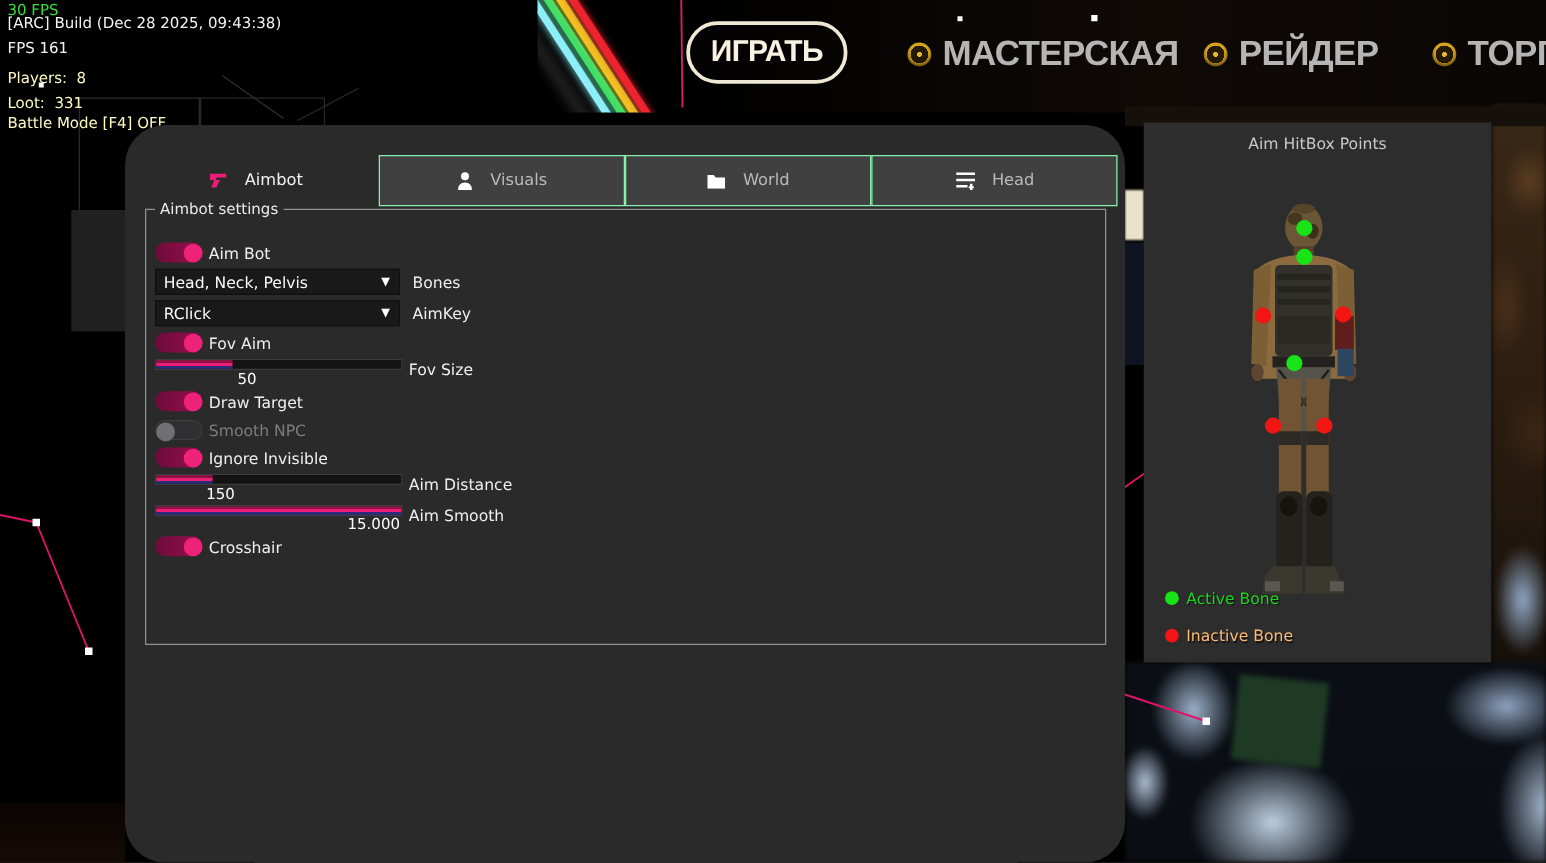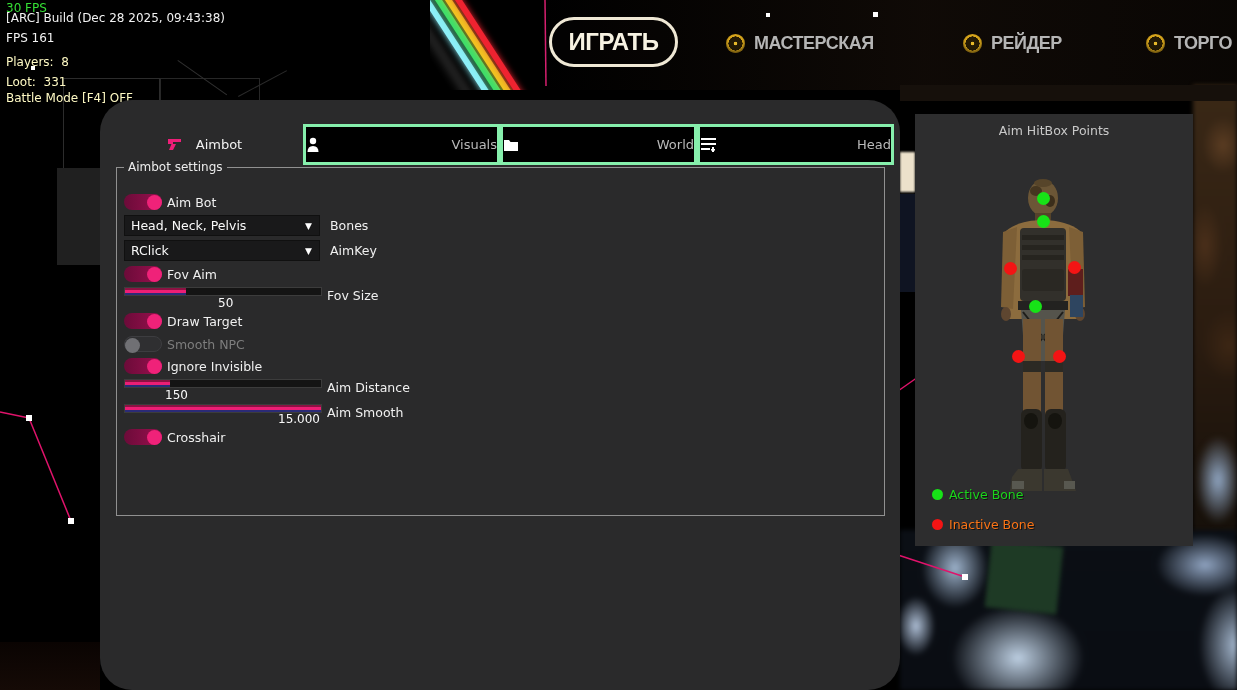--- a/index.html
+++ b/index.html
@@ -66,31 +66,31 @@
   .hud-green { color:#35df35; }
   .hud-white { color:#f2f2f2; }
   .hud-red   { color:#fef9c3; }
 
   
   .play-btn { left:549px; top:17px; width:129px; height:50px; border:3px solid #efe8d5;
     border-radius:26px; display:flex; align-items:center; justify-content:center; z-index:3;
     color:#f7f2e2; font-family:"Liberation Sans", sans-serif; font-weight:bold; font-size:24px;
     letter-spacing:-.5px; background:rgba(10,8,6,.25); }
   .gmenu-item { top:28px; height:30px; display:flex; align-items:center; gap:9px; z-index:3;
-    color:#b5b5b5; font-family:"Liberation Sans", sans-serif; font-weight:bold; font-size:18px;
+    color:#b5b5b5; font-family:"Liberation Sans", sans-serif; font-weight:bold; font-size:28px;
     letter-spacing:-.5px; }
   .coin { width:19px; height:19px; border-radius:50%;
     background: radial-gradient(circle at 50% 50%, #e7b92a 0 14%, #241a04 15% 52%, #d8a61c 53% 78%, #8a690e 100%);
     box-shadow: inset 0 -2px 3px rgba(0,0,0,.5); flex:0 0 auto; }
 
   
   .panel-main { left:100px; top:100px; width:800px; height:590px; background:#2a2a2b; z-index:5;border-radius:32px; }
   .tab { position:absolute; top:24px; height:41px; width:197px; display:flex; align-items:center;
     justify-content:center; gap:13px; font-size:13px; color:#b9b9b9; cursor:pointer; }
-  .tab.boxed { background:#000000; border:3px solid #86efac;justify-content:space-between; }
+  .tab.boxed { background:#404040; border:1px solid #86efac; }
   .tab.active { color:#f2f2f2; }
   .tab svg { display:block; }
 
   .group-box { position:absolute; left:16px; top:67px; width:769px; height:349px;
     border:1px solid #909090; }
   .group-title { position:absolute; left:7px; top:-8px; background:#2a2a2b; padding:0 4px;
     font-size:12px; color:#ececec; }
 
   .toggle-row { position:absolute; left:24px; height:16px; display:flex; align-items:center; }
   .toggle { position:relative; width:38px; height:16px; border-radius:9px; flex:0 0 auto; cursor:pointer; }
@@ -108,29 +108,29 @@
   .dropdown .dd-arrow { position:absolute; right:7px; font-size:9px; color:#fff; }
   .side-label { position:absolute; font-size:12.5px; color:#f0f0f0; white-space:nowrap; }
 
   .slider { position:absolute; left:24px; width:198px; height:9px; background:#141414;
     border:1px solid #3c3c3c; cursor:pointer; }
   .slider-fill { height:100%; background:linear-gradient(180deg, #8c1243 0%, #8c1243 30%,
     #ec1e75 30%, #ec1e75 66%, #2b2b77 66%, #2b2b77 100%); }
   .slider-val { position:absolute; font-size:12px; color:#fafafa; }
 
   
-  .panel-hitbox { left:915px; top:98px; width:278px; height:432px; background:#2d2d2e; z-index:5;margin-top:16px; }
+  .panel-hitbox { left:915px; top:98px; width:278px; height:432px; background:#2d2d2e; z-index:5; }
   .hb-title { position:absolute; top:9px; width:100%; text-align:center; font-size:12.5px; color:#c9c9c9; }
   .hb-model { position:absolute; left:53px; top:55px; width:150px; height:330px; filter: blur(.4px); }
   .dot { position:absolute; width:13px; height:13px; margin:-6.5px 0 0 -6.5px; border-radius:50%; cursor:pointer; }
   .legend-row { position:absolute; left:17px; display:flex; align-items:center; gap:6px; font-size:12.5px;
     text-shadow: 1px 1px 0 rgba(0,0,0,.6); }
   .legend-dot { width:11px; height:11px; border-radius:50%; flex:0 0 auto; }
   .legend-active { color:#1bd41b; }
-  .legend-inactive { color:#f97316; }
+  .legend-inactive { color:#fdba74; }
 </style>
 </head>
 <body>
 
 <div class="abs bg-top-tint"></div>
 <div class="abs bg-brown-strip"></div>
 <div class="abs bg-brown-top"></div>
 <div class="abs bg-blue-window"></div>
 <div class="abs bg-bottom-right"></div>
 <div class="abs bg-exit-sign"></div>
@@ -240,21 +240,21 @@
   <span class="side-label" style="left:230px; top:143px;">AimKey</span>
 
   <div class="toggle-row on" style="top:166px;">
     <div class="toggle"></div>
     <span class="row-label">Fov Aim</span>
   </div>
 
   <div class="slider" style="top:187px;">
     <div class="slider-fill" style="width: 31%;"></div>
   </div>
-  <span class="slider-val" style="left:90px; top:196px;margin-left:28px;">50</span>
+  <span class="slider-val" style="left:90px; top:196px;">50</span>
   <span class="side-label" style="left:227px; top:188px;">Fov Size</span>
 
   <div class="toggle-row on" style="top:213px;">
     <div class="toggle"></div>
     <span class="row-label">Draw Target</span>
   </div>
 
   <div class="toggle-row off" style="top:236px;">
     <div class="toggle"></div>
     <span class="row-label">Smooth NPC</span>

